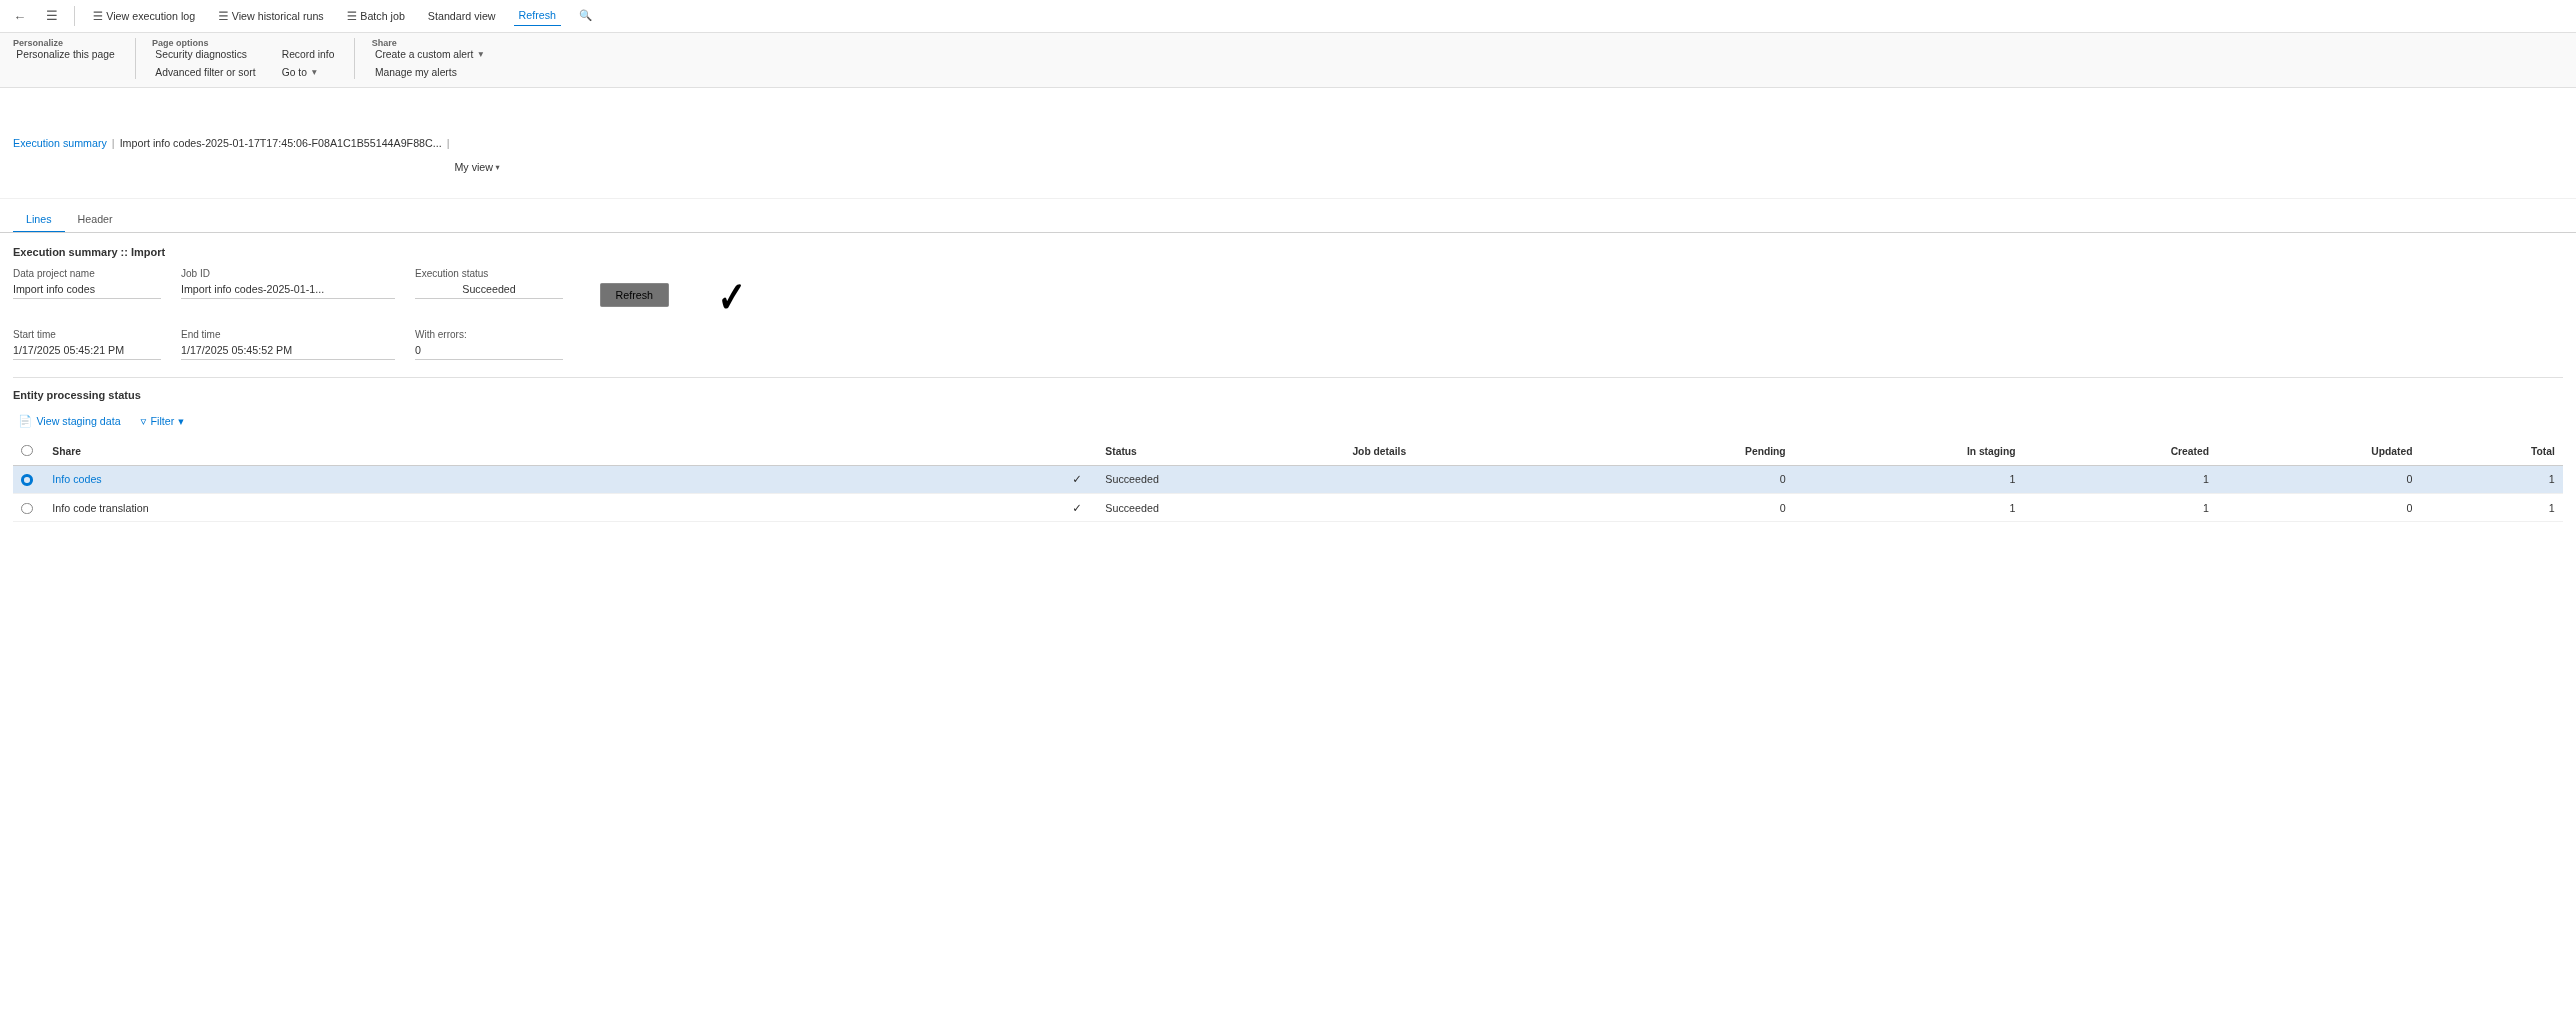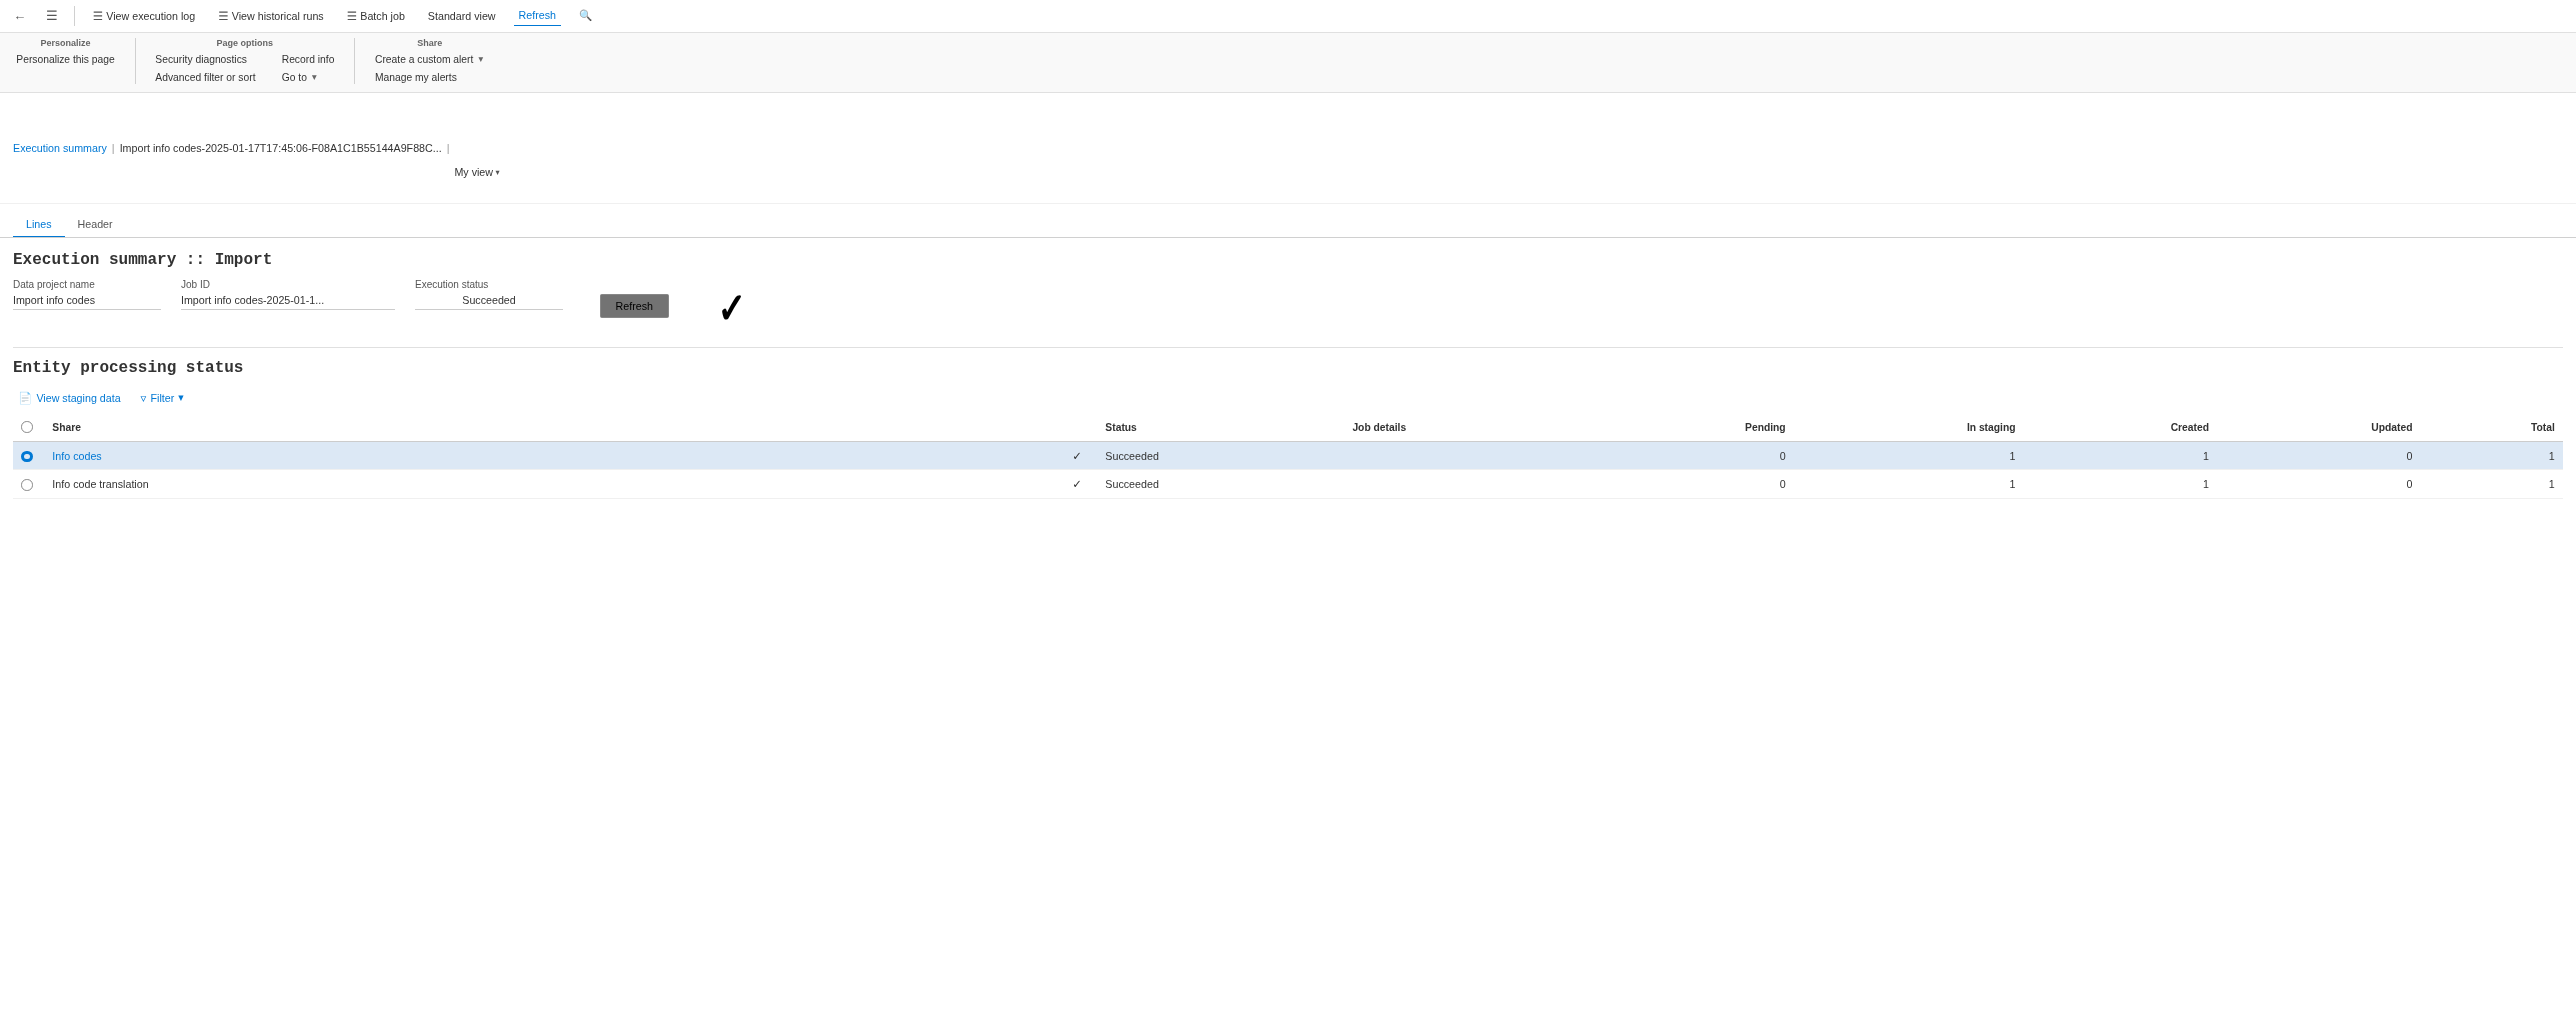--- a/index.html
+++ b/index.html
@@ -53,22 +53,20 @@
       flex-direction: column;
       padding: 0 16.5px 0 0;
       border-right: 0.8px solid #d0d0d0;
       margin-right: 16.5px;
     }
     .ribbon-group:last-child { border-right: none; }
     .ribbon-group-title {
       font-size: 9px;
       color: #666;
       font-weight: 600;
-      margin-bottom: 5px;
-      text-align: center;
     }
     .ribbon-items {
       display: flex;
       gap: 6.6px;
       align-items: flex-start;
     }
     .ribbon-btn {
       display: flex;
       flex-direction: column;
       align-items: flex-start;
@@ -133,25 +131,24 @@
       font-weight: 500;
     }
 
     
     .main-content {
       padding: 13px;
     }
 
     
     .section-title {
-      font-size: 16px;
+      font-size: 11px;
       font-weight: 600;
       margin-bottom: 10px;
       color: #333;
-      font-family: Liberation Mono, monospace;
     }
 
     
     .form-row {
       display: flex;
       gap: 20px;
       margin-bottom: 10px;
       align-items: flex-start;
     }
     .form-field {
@@ -390,20 +387,34 @@
       <div class="form-field">
         <span class="form-label">Execution status</span>
         <span class="form-value status-value">Succeeded</span>
       </div>
       <button class="refresh-btn">
         <span>Refresh</span>
       </button>
       <span class="big-checkmark" style="font-size:43px; font-weight:bold; margin-left:25px; margin-top:8.2px; transform: scaleX(0.8); display:inline-block;">✓</span>
     </div>
 
+    <div class="form-row">
+      <div class="form-field">
+        <span class="form-label">Start time</span>
+        <span class="form-value">1/17/2025 05:45:21 PM</span>
+      </div>
+      <div class="form-field wide">
+        <span class="form-label">End time</span>
+        <span class="form-value">1/17/2025 05:45:52 PM</span>
+      </div>
+      <div class="form-field">
+        <span class="form-label">With errors:</span>
+        <span class="form-value">0</span>
+      </div>
+    </div>
   </div>
 
   <div class="status-section">
     <div class="section-title">Entity processing status</div>
 
     <div class="table-toolbar">
       <div class="toolbar-btn">
         <span class="btn-icon">📄</span>
         <span>View staging data</span>
       </div>

